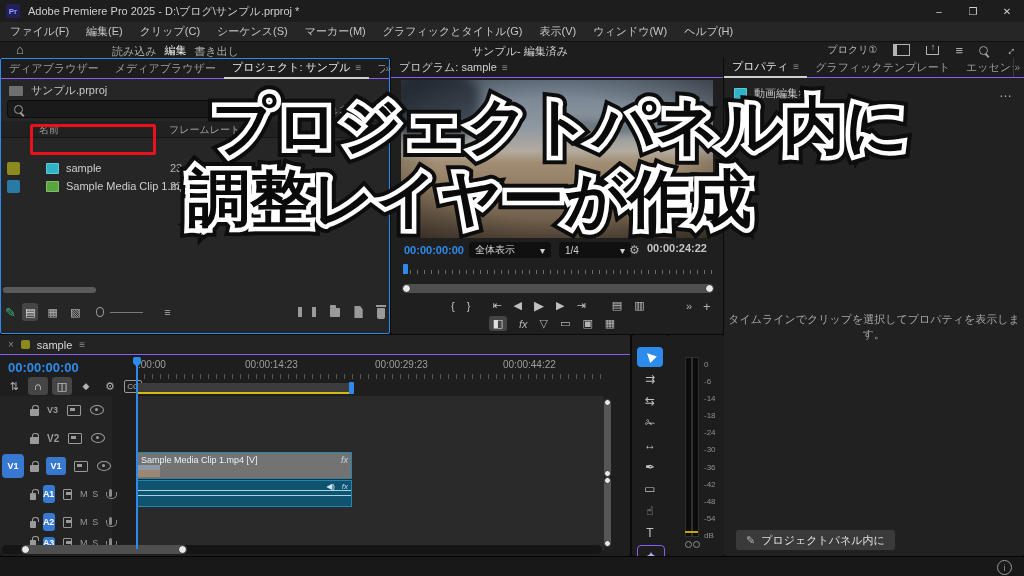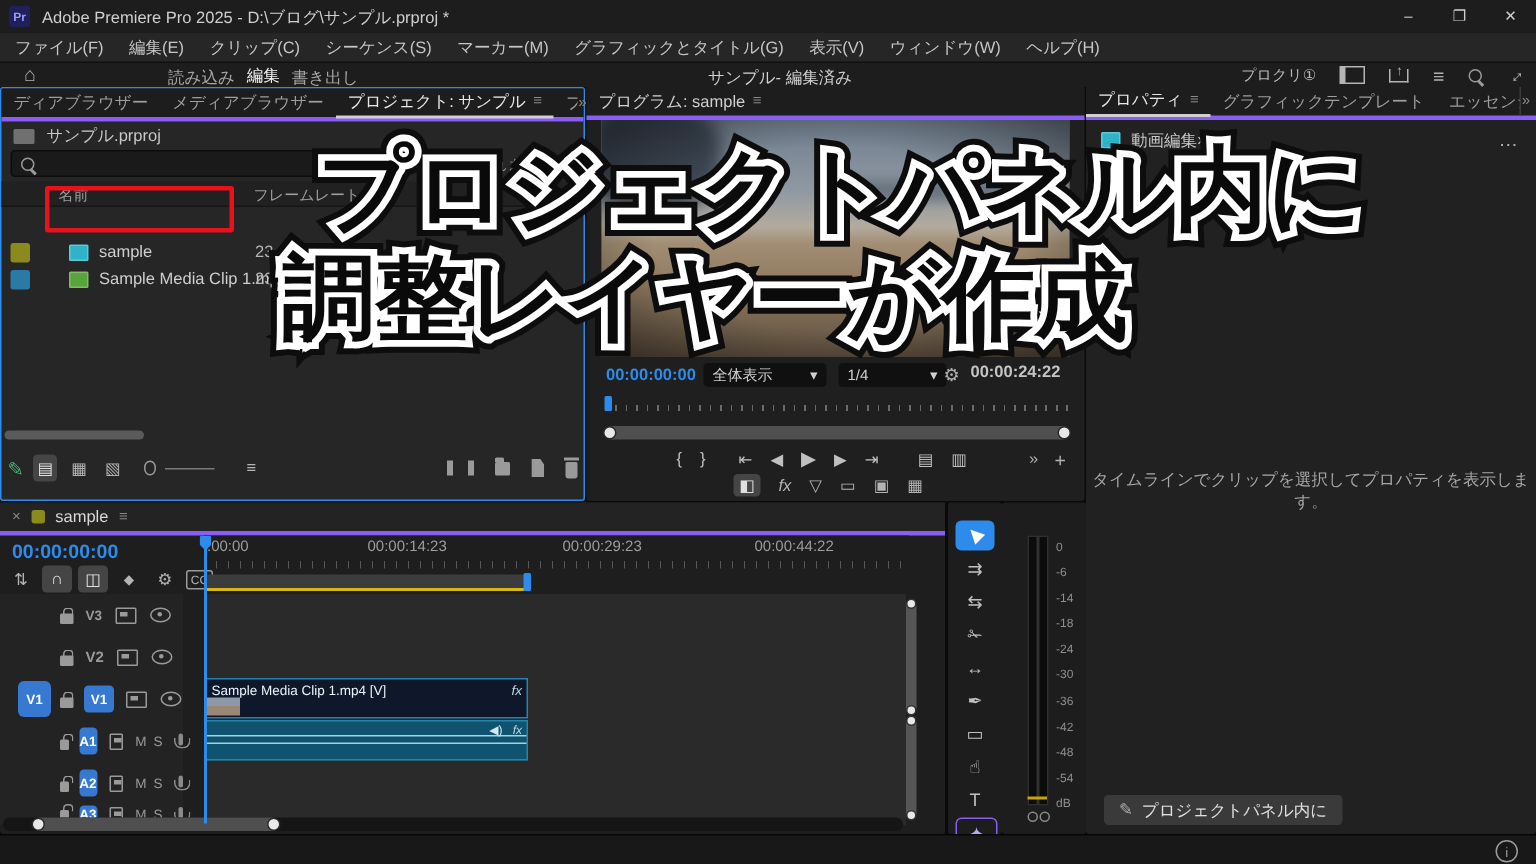--- a/index.html
+++ b/index.html
@@ -15,21 +15,21 @@
   .wintitle{font-size:11px;color:#cfcfcf;white-space:nowrap;}
   .winbtn{width:34px;height:22px;display:flex;align-items:center;justify-content:center;color:#cfcfcf;font-size:10px;}
   .menubar{left:0;top:22px;width:1024px;height:20px;background:#262626;border-bottom:1px solid #101010;
            display:flex;align-items:center;gap:17px;padding-left:10px;box-sizing:border-box;font-size:11px;color:#c6c6c6;}
   .wsbar{left:0;top:42px;width:1024px;height:16px;background:#1d1d1d;}
   .wstab{font-size:11px;color:#a8a8a8;padding:0 4px;height:16px;display:flex;align-items:center;}
   .wstab.on{color:#f0f0f0;border-bottom:2px solid #d8d8d8;}
   
   .panel{position:absolute;background:#232323;border-radius:2px;}
   .tabstrip{position:absolute;left:0;top:0;right:0;height:19px;background:#1d1d1d;display:flex;align-items:center;
-            font-size:11px;color:#9e9e9e;border-bottom:3px solid #8b5cf6;}
+            font-size:11px;color:#9e9e9e;border-bottom:1px solid #8b5cf6;}
   .ptab{padding:0 8px;white-space:nowrap;height:19px;display:flex;align-items:center;gap:5px;}
   .ptab.on{color:#e8e8e8;border-bottom:2px solid #d0d0d0;}
   .pmen{color:#8a8a8a;font-size:10px;}
   
   .chip{width:13px;height:13px;border-radius:2px;flex:0 0 auto;}
   .prow{position:absolute;left:1px;width:386px;display:flex;align-items:center;font-size:11px;color:#cfcfcf;}
   .rate{position:absolute;left:168px;color:#b4b4b4;}
   .mag{width:7px;height:7px;border:1.5px solid #9a9a9a;border-radius:50%;position:relative;display:inline-block;}
   .mag::after{content:"";position:absolute;left:6px;top:6px;width:5px;height:1.5px;background:#9a9a9a;transform:rotate(45deg);transform-origin:0 0;}
   .ic-adj{width:12px;height:12px;border-radius:2px;background:linear-gradient(135deg,#e0e0e0 0 50%,#4a4a4a 50% 100%);}
@@ -51,21 +51,21 @@
          display:flex;align-items:center;justify-content:center;font-weight:bold;}
   .lock{position:relative;width:9px;height:7px;background:#9a9a9a;border-radius:1px;margin-top:4px;}
   .lock::before{content:"";position:absolute;left:1.5px;top:-4px;width:5px;height:4px;border:1.5px solid #9a9a9a;border-bottom:none;border-radius:3px 3px 0 0;}
   .eye{width:12px;height:8px;border:1px solid #9a9a9a;border-radius:50%;position:relative;}
   .eye::after{content:"";position:absolute;left:3.5px;top:2px;width:3px;height:3px;background:#9a9a9a;border-radius:50%;}
   .srci{width:12px;height:9px;border:1px solid #9a9a9a;border-radius:1px;position:relative;}
   .srci::after{content:"";position:absolute;left:2px;top:2px;width:5px;height:3px;background:#9a9a9a;}
   .mic{width:5px;height:8px;background:#8a8a8a;border-radius:2.5px;position:relative;margin-top:-2px;}
   .mic::after{content:"";position:absolute;left:-2.5px;top:3px;width:9px;height:6px;border:1px solid #8a8a8a;border-top:none;border-radius:0 0 5px 5px;}
   .trow{position:absolute;left:0;width:612px;height:28px;}
-  .thead{position:absolute;left:0;top:0;width:112px;height:28px;background:#232323;border-bottom:1px solid #161616;display:flex;align-items:center;padding-left:10px;}
+  .thead{position:absolute;left:0;top:0;width:112px;height:28px;background:#232323;border-bottom:1px solid #161616;display:flex;align-items:center;}
   .tlane{position:absolute;left:136px;top:0;width:468px;height:28px;background:#2a2a2a;border-bottom:1px solid #161616;}
   .mslab{font-size:9px;color:#9a9a9a;width:12px;text-align:center;}
   .vs{position:absolute;width:7px;background:#565656;border-radius:4px;}
   .vs::before,.vs::after{content:"";position:absolute;left:-0px;width:7px;height:7px;border-radius:50%;background:#e8e8e8;border:1px solid #333;box-sizing:border-box;}
   .vs::before{top:-2px}.vs::after{bottom:-2px}
   
   .tool{width:26px;height:20px;display:flex;align-items:center;justify-content:center;color:#c0c0c0;font-size:12px;border-radius:4px;}
   .tool.on{background:#2d8ceb;color:#fff;}
   .tool.gen{border:1px solid #8a5cf5;color:#b9a7f8;}
   .rotNW{display:inline-block;transform:rotate(-135deg);}
@@ -311,21 +311,21 @@
     </div>
     <div class="trow" style="top:117px;">
       <div class="thead">
         <span class="patch" style="margin-left:2px;">V1</span>
         <span class="lock" style="margin-left:6px;"></span>
         <span class="badge" style="margin-left:7px;">V1</span>
         <span class="srci" style="margin-left:8px;"></span>
         <span class="eye" style="margin-left:9px;"></span>
       </div>
       <div class="tlane">
-        <div class="abs" style="left:0;top:0;width:216px;height:27px;background:#0f172a;border:1px solid #2585ad;box-sizing:border-box;">
+        <div class="abs" style="left:0;top:0;width:216px;height:27px;background:#737373;border:1px solid #2585ad;box-sizing:border-box;">
           <span class="abs" style="left:4px;top:2px;font-size:9px;color:#e8f4fa;white-space:nowrap;">Sample Media Clip 1.mp4 [V]</span>
           <span class="abs" style="right:3px;top:2px;font-size:9px;font-style:italic;color:#bcd8e4;">fx</span>
           <span class="abs" style="left:1px;bottom:1px;width:22px;height:12px;background:linear-gradient(#8d99a6 45%,#9a8874 45%);"></span>
         </div>
       </div>
     </div>
     <div class="trow" style="top:145px;">
       <div class="thead">
         <span class="lock" style="margin-left:30px;"></span>
         <span class="badge" style="margin-left:7px;">A1</span>

